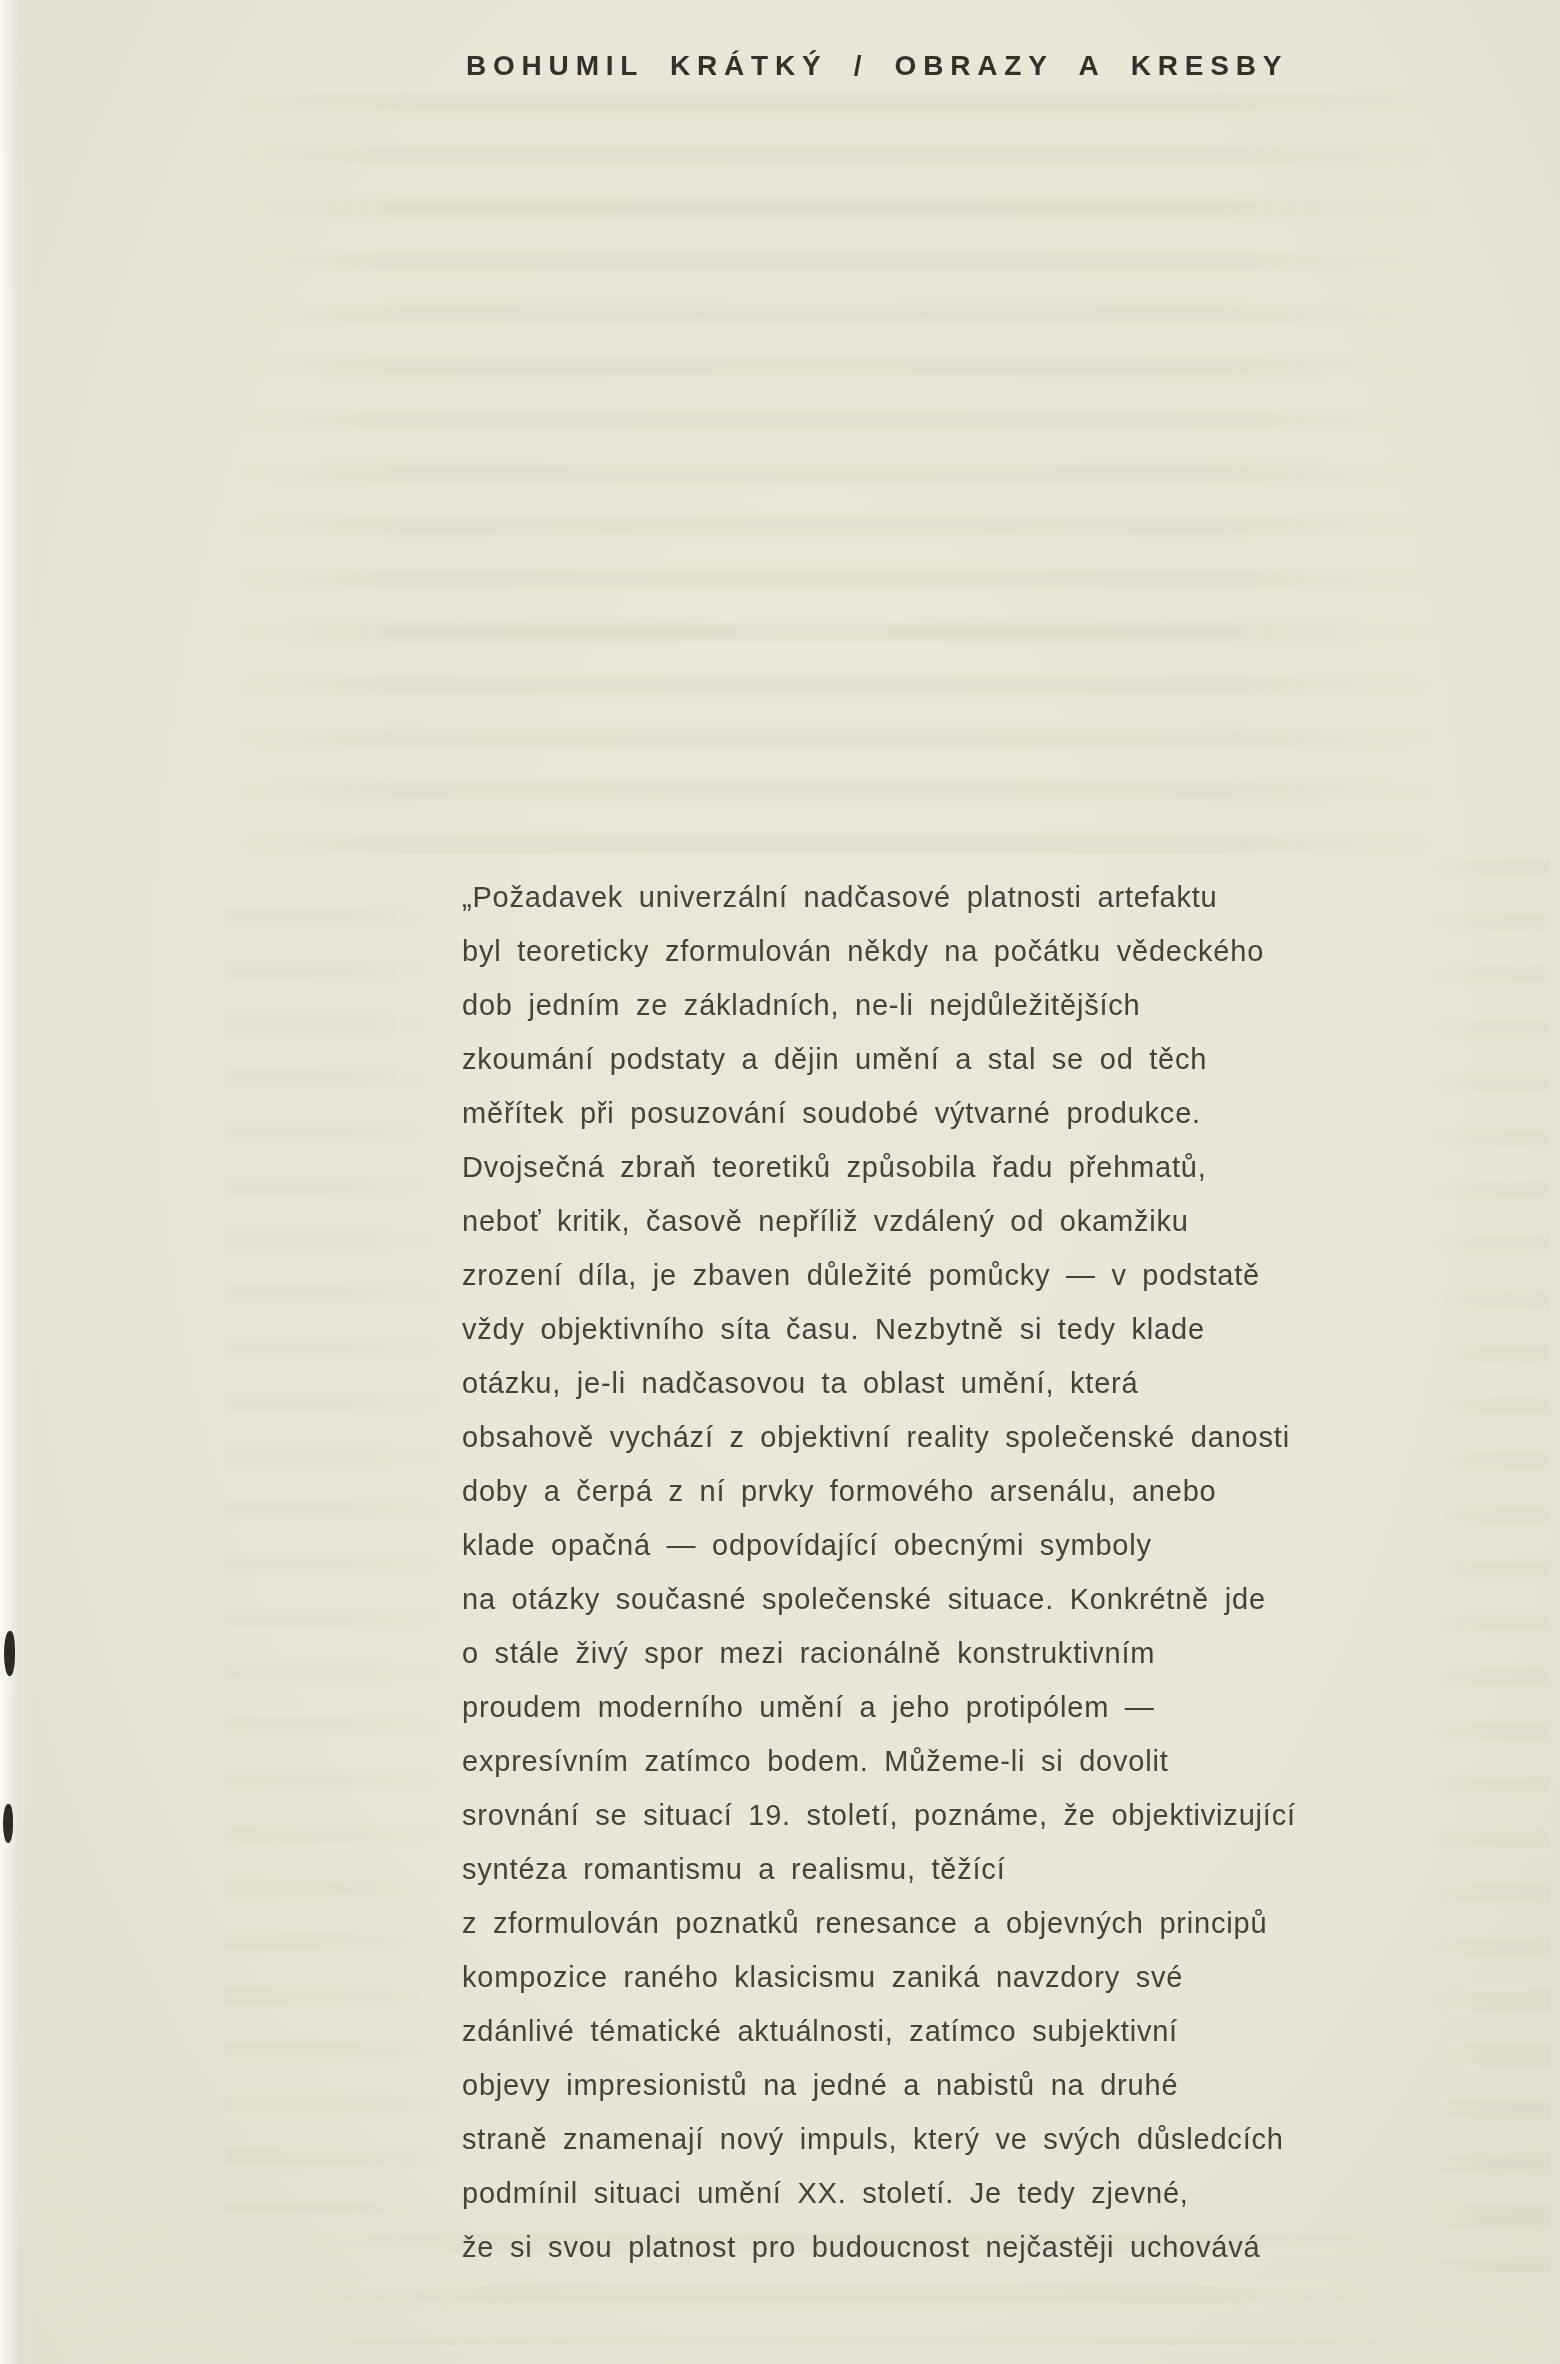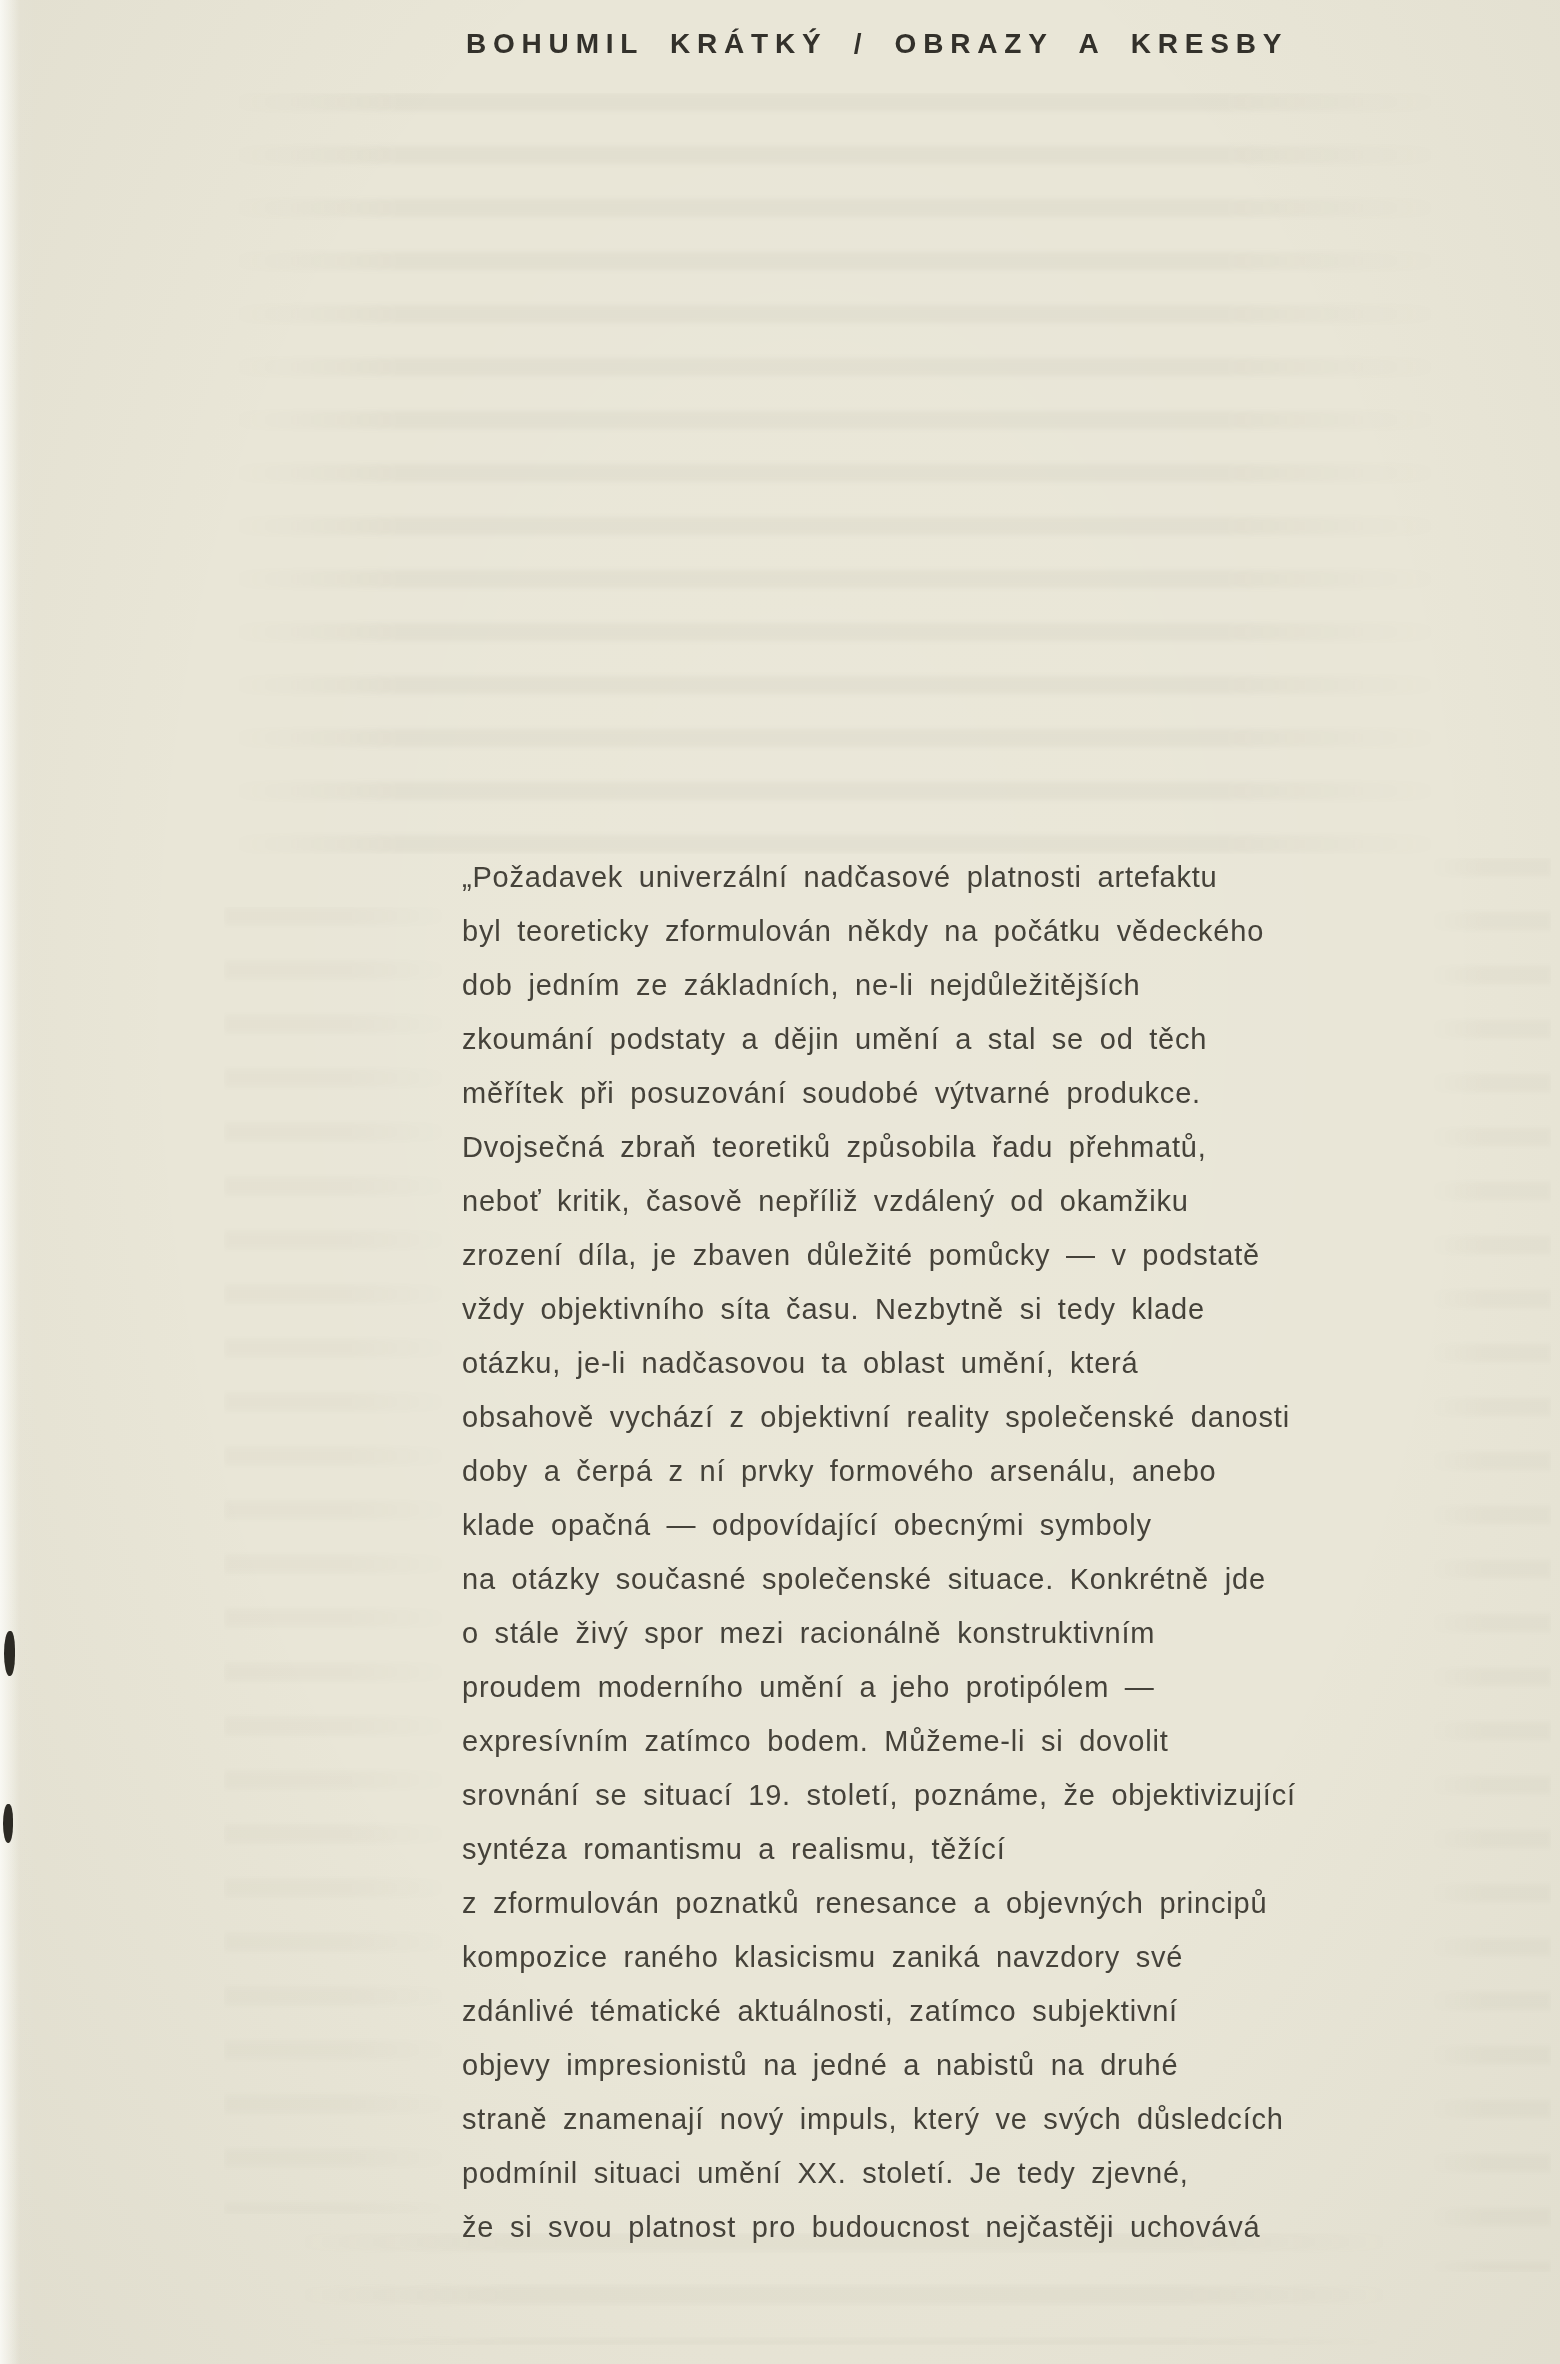--- a/index.html
+++ b/index.html
@@ -90,34 +90,34 @@
     background: #2c2a24;
     border-radius: 50% 40% 45% 50%;
     filter: blur(0.6px);
   }
   .binding-mark.mark1 { left: 3.9px; top: 1631px; width: 10.7px; height: 45px; }
   .binding-mark.mark2 { left: 2.9px; top: 1804px; width: 9.8px; height: 39px; }
 
   .title {
     position: absolute;
     left: 466px;
-    top: 28px;
+    top: 50px;
     margin: 0;
     font-size: 28px;
     font-weight: 700;
     letter-spacing: 6.8px;
     word-spacing: 11.7px;
     color: #33312b;
     white-space: nowrap;
   }
 
   .body-text {
     position: absolute;
     left: 462px;
-    top: 850px;
+    top: 870px;
     width: 1034px;
     color: #45423a;
   }
   .body-text .line {
     font-size: 29px;
     line-height: 54px;
     letter-spacing: 0.8px;
     word-spacing: 6.8px;
     white-space: nowrap;
   }

